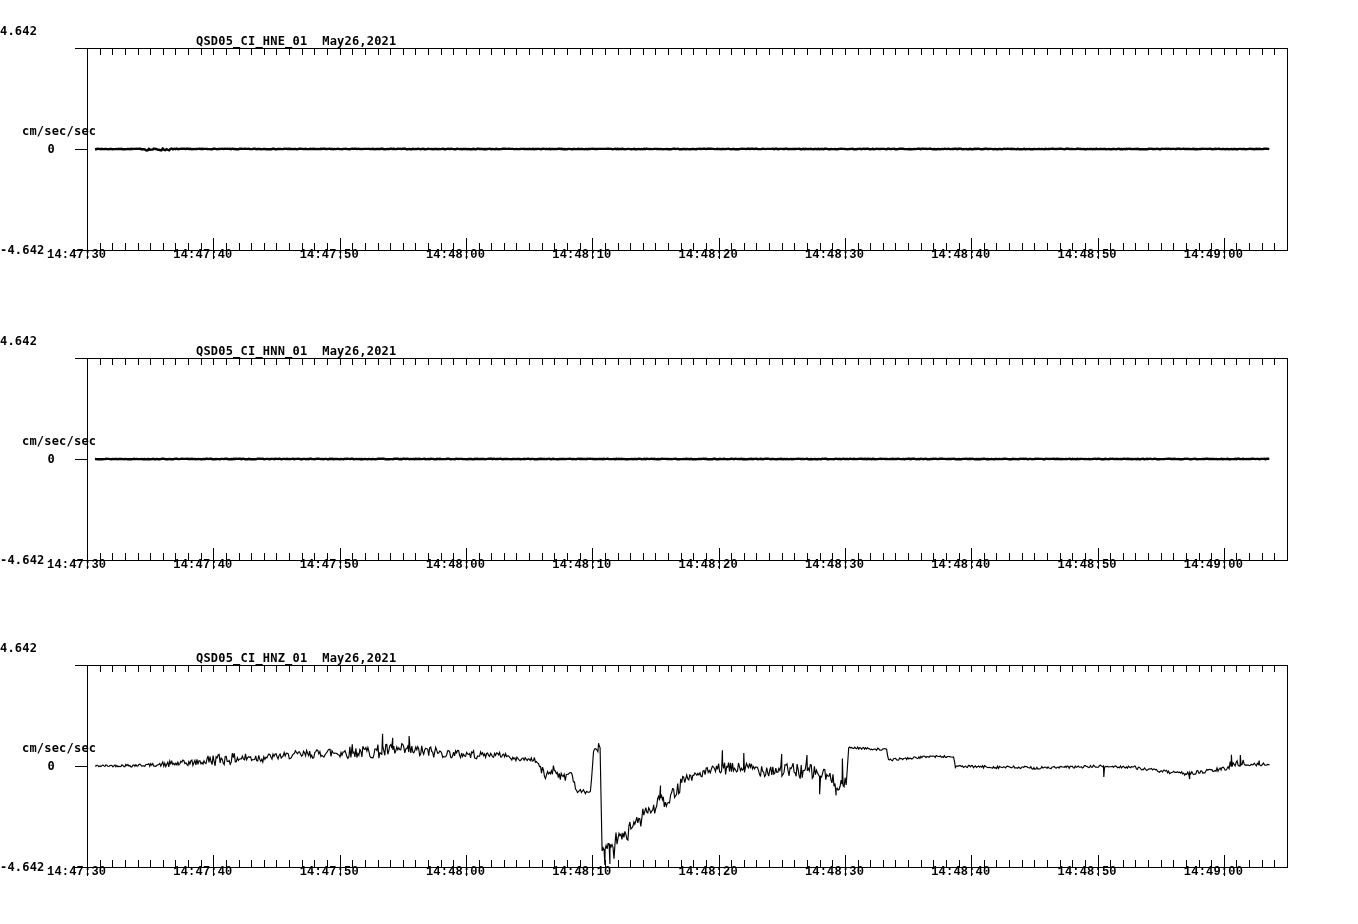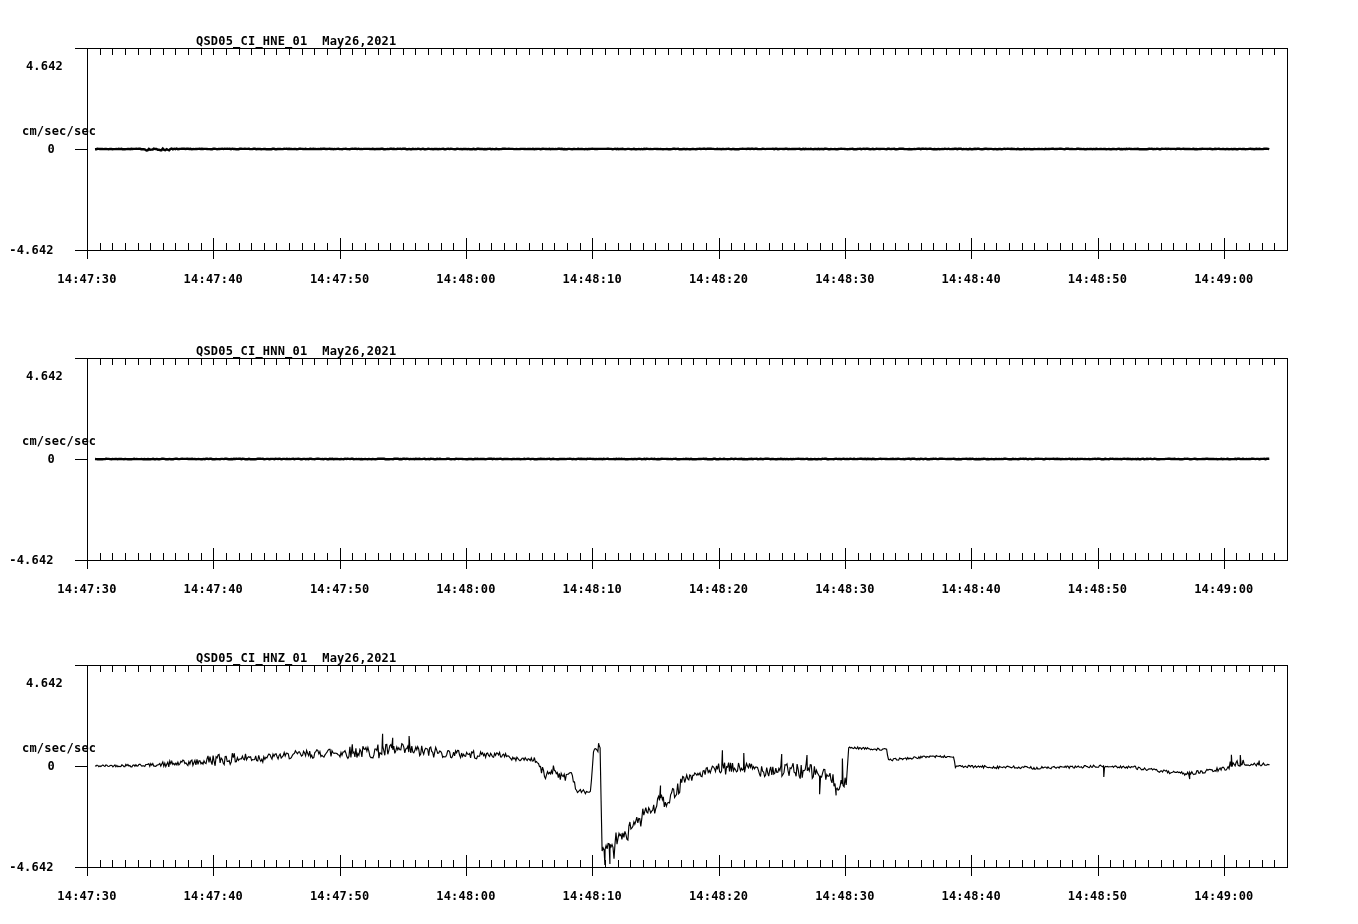--- a/index.html
+++ b/index.html
@@ -13,25 +13,25 @@
     color:#000000;
     overflow:hidden;
   }
   .panel{position:absolute;left:0;width:1358px;height:310px;}
   #panel-hne{top:0;}
   #panel-hnn{top:310px;}
   #panel-hnz{top:617px;}
   .panel svg{position:absolute;left:0;top:0;overflow:visible;}
   .lbl{position:absolute;white-space:pre;letter-spacing:0.2px;line-height:14px;}
   .title{left:196px;top:34px;}
-  .ymax{left:0;top:59px;width:63px;text-align:right;}
+  .ymax{left:0;top:24px;width:63px;}
   .yunit{left:22px;top:124px;}
   .yzero{left:0;top:142px;width:55px;text-align:right;}
-  .ymin{left:0;top:243px;width:63px;text-align:center;}
-  .xlab{top:272px;width:80px;text-align:center;}
+  .ymin{left:0;top:243px;width:63px;text-align:left;}
+  .xlab{top:248px;width:80px;text-align:left;font-family:Liberation Mono, monospace;}
 </style>
 </head>
 <body>
 
 <div class="stage">
 
   <div class="panel" id="panel-hne">
     <svg width="1358" height="310">
         <path d="M87.5 48.5 H1287.5 V250.5 H87.5 Z M100.5 48 V55 M100.5 243 V250 M112.5 48 V55 M112.5 243 V250 M125.5 48 V55 M125.5 243 V250 M138.5 48 V55 M138.5 243 V250 M150.5 48 V55 M150.5 243 V250 M163.5 48 V55 M163.5 243 V250 M175.5 48 V55 M175.5 243 V250 M188.5 48 V55 M188.5 243 V250 M201.5 48 V55 M201.5 243 V250 M213.5 48 V55 M226.5 48 V55 M226.5 243 V250 M239.5 48 V55 M239.5 243 V250 M251.5 48 V55 M251.5 243 V250 M264.5 48 V55 M264.5 243 V250 M276.5 48 V55 M276.5 243 V250 M289.5 48 V55 M289.5 243 V250 M302.5 48 V55 M302.5 243 V250 M314.5 48 V55 M314.5 243 V250 M327.5 48 V55 M327.5 243 V250 M340.5 48 V55 M352.5 48 V55 M352.5 243 V250 M365.5 48 V55 M365.5 243 V250 M378.5 48 V55 M378.5 243 V250 M390.5 48 V55 M390.5 243 V250 M403.5 48 V55 M403.5 243 V250 M415.5 48 V55 M415.5 243 V250 M428.5 48 V55 M428.5 243 V250 M441.5 48 V55 M441.5 243 V250 M453.5 48 V55 M453.5 243 V250 M466.5 48 V55 M479.5 48 V55 M479.5 243 V250 M491.5 48 V55 M491.5 243 V250 M504.5 48 V55 M504.5 243 V250 M516.5 48 V55 M516.5 243 V250 M529.5 48 V55 M529.5 243 V250 M542.5 48 V55 M542.5 243 V250 M554.5 48 V55 M554.5 243 V250 M567.5 48 V55 M567.5 243 V250 M580.5 48 V55 M580.5 243 V250 M592.5 48 V55 M605.5 48 V55 M605.5 243 V250 M618.5 48 V55 M618.5 243 V250 M630.5 48 V55 M630.5 243 V250 M643.5 48 V55 M643.5 243 V250 M655.5 48 V55 M655.5 243 V250 M668.5 48 V55 M668.5 243 V250 M681.5 48 V55 M681.5 243 V250 M693.5 48 V55 M693.5 243 V250 M706.5 48 V55 M706.5 243 V250 M719.5 48 V55 M731.5 48 V55 M731.5 243 V250 M744.5 48 V55 M744.5 243 V250 M756.5 48 V55 M756.5 243 V250 M769.5 48 V55 M769.5 243 V250 M782.5 48 V55 M782.5 243 V250 M794.5 48 V55 M794.5 243 V250 M807.5 48 V55 M807.5 243 V250 M820.5 48 V55 M820.5 243 V250 M832.5 48 V55 M832.5 243 V250 M845.5 48 V55 M858.5 48 V55 M858.5 243 V250 M870.5 48 V55 M870.5 243 V250 M883.5 48 V55 M883.5 243 V250 M895.5 48 V55 M895.5 243 V250 M908.5 48 V55 M908.5 243 V250 M921.5 48 V55 M921.5 243 V250 M933.5 48 V55 M933.5 243 V250 M946.5 48 V55 M946.5 243 V250 M959.5 48 V55 M959.5 243 V250 M971.5 48 V55 M984.5 48 V55 M984.5 243 V250 M996.5 48 V55 M996.5 243 V250 M1009.5 48 V55 M1009.5 243 V250 M1022.5 48 V55 M1022.5 243 V250 M1034.5 48 V55 M1034.5 243 V250 M1047.5 48 V55 M1047.5 243 V250 M1060.5 48 V55 M1060.5 243 V250 M1072.5 48 V55 M1072.5 243 V250 M1085.5 48 V55 M1085.5 243 V250 M1098.5 48 V55 M1110.5 48 V55 M1110.5 243 V250 M1123.5 48 V55 M1123.5 243 V250 M1135.5 48 V55 M1135.5 243 V250 M1148.5 48 V55 M1148.5 243 V250 M1161.5 48 V55 M1161.5 243 V250 M1173.5 48 V55 M1173.5 243 V250 M1186.5 48 V55 M1186.5 243 V250 M1199.5 48 V55 M1199.5 243 V250 M1211.5 48 V55 M1211.5 243 V250 M1224.5 48 V55 M1236.5 48 V55 M1236.5 243 V250 M1249.5 48 V55 M1249.5 243 V250 M1262.5 48 V55 M1262.5 243 V250 M1274.5 48 V55 M1274.5 243 V250 M87.5 238 V259 M213.5 238 V259 M340.5 238 V259 M466.5 238 V259 M592.5 238 V259 M719.5 238 V259 M845.5 238 V259 M971.5 238 V259 M1098.5 238 V259 M1224.5 238 V259 M75 48.5 H87 M75 149.5 H87 M75 250.5 H87" fill="none" stroke="#000000" stroke-width="1" shape-rendering="crispEdges"></path>
         <path d="M95.0 149.3L96.2 149.2L97.5 148.8L98.7 148.9L100.0 149.0L101.2 149.0L102.5 149.0L103.7 149.1L105.0 149.0L106.2 148.9L107.5 149.1L108.7 149.2L110.0 148.9L111.3 149.0L112.5 149.2L113.8 149.1L115.0 149.1L116.3 149.0L117.5 149.1L118.8 148.8L120.0 149.1L121.3 148.8L122.5 149.2L123.8 149.2L125.0 149.2L126.3 149.1L127.6 149.0L128.8 148.9L130.1 149.2L131.3 148.8L132.6 149.0L133.8 148.9L135.1 148.9L136.3 148.8L137.6 148.9L138.8 148.8L140.1 148.8L141.3 149.2L142.6 149.2L143.9 149.1L145.1 149.6L146.4 150.5L147.6 150.3L148.9 148.9L150.2 149.7L151.4 149.6L152.7 149.5L153.9 148.5L155.2 149.0L156.5 149.0L157.7 149.8L159.0 149.7L160.3 150.2L161.5 150.2L162.8 148.5L164.1 149.8L165.3 150.1L166.6 149.1L167.8 149.8L169.1 150.4L170.4 149.0L171.6 148.5L172.9 149.3L174.2 148.7L175.4 149.1L176.7 148.5L177.9 149.2L179.2 149.0L180.5 148.9L181.7 148.8L183.0 148.8L184.3 148.8L185.5 149.0L186.8 148.8L188.1 148.8L189.3 149.0L190.6 148.8L191.8 149.3L193.1 149.0L194.4 149.1L195.6 148.9L196.9 149.0L198.2 148.9L199.4 148.8L200.7 149.0L201.9 148.8L203.2 149.0L204.5 148.9L205.7 148.9L207.0 149.0L208.3 149.1L209.5 149.1L210.8 149.3L212.1 149.2L213.3 148.8L214.6 148.8L215.8 148.9L217.1 149.3L218.4 148.9L219.6 149.0L220.9 148.9L222.2 148.7L223.4 149.1L224.7 148.7L225.9 148.9L227.2 148.8L228.5 148.9L229.7 148.8L231.0 149.2L232.3 148.7L233.5 149.0L234.8 149.0L236.1 149.2L237.3 149.1L238.6 149.2L239.8 148.8L241.1 148.8L242.4 148.9L243.6 148.9L244.9 148.7L246.2 148.9L247.4 148.9L248.7 148.8L249.9 149.0L251.2 149.1L252.5 149.0L253.7 148.8L255.0 148.8L256.3 149.2L257.5 149.0L258.8 149.0L260.1 149.0L261.3 149.2L262.6 149.1L263.8 149.0L265.1 149.0L266.4 149.2L267.6 149.3L268.9 149.2L270.2 149.2L271.4 149.2L272.7 148.8L273.9 148.7L275.2 149.2L276.5 149.2L277.7 149.0L279.0 149.0L280.3 148.9L281.5 149.1L282.8 149.1L284.1 148.8L285.3 148.9L286.6 148.8L287.8 149.0L289.1 148.8L290.4 149.0L291.6 149.0L292.9 149.1L294.2 149.0L295.4 148.9L296.7 149.2L297.9 149.1L299.2 148.8L300.5 148.8L301.7 148.9L303.0 149.0L304.3 149.1L305.5 148.8L306.8 149.1L308.1 149.1L309.3 149.0L310.6 148.8L311.8 149.1L313.1 148.8L314.4 149.0L315.6 149.0L316.9 149.1L318.2 149.0L319.4 149.1L320.7 148.8L321.9 149.0L323.2 148.7L324.5 148.8L325.7 149.0L327.0 149.0L328.3 148.9L329.5 148.8L330.8 149.0L332.1 148.9L333.3 149.2L334.6 148.9L335.8 149.1L337.1 148.9L338.4 148.8L339.6 149.1L340.9 149.1L342.2 149.2L343.4 148.9L344.7 148.9L345.9 148.8L347.2 149.1L348.5 149.1L349.7 149.2L351.0 148.9L352.3 148.8L353.5 148.9L354.8 148.8L356.1 148.8L357.3 149.1L358.6 148.7L359.8 149.1L361.1 149.0L362.4 149.1L363.6 148.9L364.9 148.9L366.2 148.9L367.4 148.9L368.7 148.9L369.9 149.0L371.2 149.1L372.5 148.8L373.7 149.0L375.0 149.2L376.3 148.9L377.5 149.0L378.8 149.0L380.1 149.0L381.3 148.8L382.6 148.8L383.8 149.2L385.1 149.2L386.4 149.1L387.6 149.0L388.9 149.1L390.2 148.8L391.4 148.8L392.7 149.0L393.9 148.8L395.2 149.1L396.5 149.0L397.7 148.8L399.0 148.9L400.3 148.8L401.5 149.1L402.8 148.8L404.1 148.8L405.3 148.8L406.6 149.3L407.8 149.2L409.1 148.9L410.4 149.2L411.6 149.2L412.9 148.8L414.2 149.1L415.4 149.0L416.7 149.1L417.9 148.8L419.2 148.9L420.5 149.2L421.7 149.0L423.0 148.7L424.3 149.2L425.5 149.2L426.8 149.1L428.1 148.8L429.3 148.9L430.6 149.1L431.8 149.0L433.1 149.2L434.4 149.0L435.6 149.0L436.9 149.0L438.2 149.2L439.4 148.9L440.7 149.1L441.9 148.9L443.2 148.8L444.5 149.2L445.7 149.2L447.0 148.9L448.3 148.8L449.5 149.1L450.8 148.8L452.1 148.9L453.3 149.1L454.6 149.2L455.8 149.2L457.1 148.7L458.4 148.9L459.6 149.1L460.9 149.0L462.2 149.2L463.4 149.0L464.7 149.0L465.9 148.9L467.2 149.2L468.5 148.9L469.7 149.2L471.0 149.1L472.3 149.2L473.5 148.8L474.8 149.2L476.1 149.2L477.3 148.8L478.6 148.8L479.8 149.0L481.1 149.0L482.4 148.9L483.6 149.2L484.9 149.0L486.2 149.2L487.4 149.0L488.7 148.9L489.9 148.8L491.2 149.2L492.5 149.0L493.7 149.1L495.0 149.2L496.3 148.8L497.5 149.1L498.8 149.2L500.1 149.1L501.3 149.1L502.6 148.8L503.8 148.8L505.1 148.8L506.4 148.9L507.6 148.9L508.9 148.8L510.2 148.9L511.4 148.9L512.7 148.9L513.9 149.1L515.2 149.1L516.5 148.9L517.7 149.1L519.0 149.1L520.3 149.0L521.5 148.9L522.8 148.9L524.1 149.0L525.3 148.9L526.6 149.1L527.8 148.9L529.1 149.0L530.4 149.0L531.6 149.1L532.9 148.8L534.2 149.2L535.4 149.0L536.7 149.0L537.9 148.9L539.2 148.9L540.5 149.2L541.7 149.0L543.0 148.8L544.3 148.9L545.5 149.0L546.8 148.9L548.1 149.1L549.3 148.8L550.6 149.2L551.8 148.9L553.1 149.0L554.4 149.1L555.6 149.0L556.9 149.1L558.2 148.8L559.4 148.7L560.7 149.0L561.9 148.8L563.2 149.2L564.5 149.0L565.7 149.2L567.0 149.2L568.3 148.9L569.5 148.9L570.8 149.1L572.1 149.3L573.3 149.0L574.6 148.9L575.8 149.1L577.1 149.0L578.4 148.8L579.6 149.1L580.9 149.0L582.2 148.9L583.4 149.1L584.7 149.2L585.9 148.9L587.2 149.2L588.5 149.0L589.7 149.0L591.0 148.9L592.3 148.8L593.5 148.9L594.8 149.0L596.1 148.9L597.3 149.0L598.6 148.9L599.8 148.9L601.1 148.9L602.4 148.9L603.6 148.9L604.9 148.9L606.2 148.9L607.4 148.8L608.7 148.8L609.9 148.9L611.2 148.9L612.5 149.2L613.7 149.1L615.0 148.7L616.3 149.2L617.5 148.8L618.8 149.2L620.1 148.9L621.3 149.0L622.6 148.8L623.8 149.1L625.1 149.2L626.4 149.1L627.6 148.9L628.9 148.9L630.2 149.1L631.4 149.2L632.7 149.1L633.9 148.8L635.2 149.2L636.5 149.2L637.7 149.1L639.0 148.9L640.3 149.3L641.5 148.9L642.8 149.3L644.1 148.8L645.3 149.0L646.6 148.8L647.8 148.9L649.1 149.1L650.4 148.9L651.6 149.1L652.9 149.1L654.2 148.9L655.4 148.9L656.7 149.0L657.9 148.9L659.2 149.1L660.5 148.9L661.7 149.1L663.0 149.2L664.3 149.1L665.5 149.1L666.8 148.9L668.1 149.2L669.3 149.1L670.6 149.2L671.8 149.1L673.1 148.8L674.4 148.8L675.6 149.0L676.9 148.9L678.2 148.8L679.4 149.3L680.7 149.2L681.9 149.2L683.2 149.0L684.5 149.0L685.7 149.2L687.0 149.0L688.3 149.1L689.5 149.3L690.8 149.3L692.1 148.9L693.3 149.0L694.6 149.1L695.8 149.2L697.1 149.0L698.4 148.9L699.6 148.8L700.9 149.0L702.2 148.9L703.4 148.7L704.7 148.8L705.9 149.1L707.2 148.8L708.5 148.8L709.7 148.8L711.0 148.8L712.3 148.9L713.5 148.9L714.8 149.1L716.1 149.1L717.3 148.8L718.6 149.1L719.8 148.9L721.1 149.2L722.4 149.0L723.6 149.0L724.9 149.1L726.2 149.0L727.4 148.9L728.7 148.8L729.9 149.1L731.2 149.3L732.5 149.0L733.7 149.0L735.0 149.2L736.3 149.2L737.5 149.1L738.8 149.2L740.1 148.9L741.3 148.9L742.6 148.8L743.8 148.9L745.1 148.9L746.4 149.0L747.6 148.8L748.9 148.8L750.2 149.0L751.4 148.8L752.7 148.8L753.9 149.1L755.2 148.8L756.5 148.8L757.7 149.0L759.0 149.1L760.3 149.1L761.5 149.0L762.8 148.8L764.1 148.9L765.3 149.1L766.6 148.9L767.8 148.9L769.1 148.9L770.4 148.9L771.6 148.9L772.9 148.8L774.2 149.2L775.4 148.8L776.7 148.8L777.9 149.2L779.2 149.0L780.5 148.9L781.7 148.9L783.0 149.0L784.3 149.0L785.5 148.8L786.8 148.7L788.1 149.2L789.3 148.9L790.6 149.1L791.8 149.0L793.1 149.0L794.4 149.0L795.6 149.0L796.9 148.9L798.2 148.9L799.4 148.8L800.7 149.2L801.9 149.2L803.2 148.8L804.5 149.2L805.7 148.8L807.0 149.1L808.3 148.9L809.5 149.1L810.8 148.8L812.1 149.1L813.3 149.2L814.6 149.0L815.8 148.9L817.1 149.2L818.4 148.8L819.6 149.2L820.9 148.9L822.2 149.0L823.4 149.2L824.7 148.8L825.9 148.8L827.2 148.9L828.5 149.2L829.7 149.2L831.0 149.0L832.3 149.1L833.5 149.1L834.8 149.0L836.1 149.2L837.3 149.2L838.6 149.0L839.8 148.9L841.1 148.8L842.4 148.9L843.6 148.9L844.9 149.0L846.2 149.1L847.4 149.2L848.7 149.1L849.9 149.0L851.2 148.9L852.5 148.8L853.7 149.2L855.0 149.1L856.3 149.2L857.5 149.0L858.8 148.9L860.1 148.8L861.3 149.2L862.6 148.9L863.8 148.8L865.1 149.0L866.4 148.8L867.6 148.8L868.9 149.0L870.2 149.2L871.4 149.1L872.7 148.8L873.9 149.2L875.2 149.1L876.5 148.8L877.7 148.9L879.0 149.0L880.3 149.0L881.5 148.9L882.8 148.9L884.1 148.9L885.3 149.1L886.6 149.2L887.8 148.8L889.1 148.8L890.4 149.1L891.6 149.0L892.9 148.9L894.2 148.8L895.4 149.2L896.7 149.2L897.9 149.1L899.2 148.8L900.5 148.8L901.7 148.8L903.0 148.8L904.3 149.0L905.5 149.1L906.8 149.1L908.1 149.2L909.3 149.0L910.6 149.2L911.8 149.2L913.1 149.1L914.4 149.0L915.6 149.1L916.9 148.9L918.2 148.8L919.4 148.7L920.7 149.2L921.9 148.8L923.2 148.8L924.5 148.9L925.7 148.8L927.0 149.0L928.3 148.9L929.5 148.8L930.8 148.8L932.1 149.1L933.3 149.2L934.6 149.0L935.8 149.2L937.1 149.2L938.4 148.9L939.6 149.2L940.9 149.1L942.2 149.0L943.4 149.1L944.7 148.8L945.9 148.9L947.2 149.1L948.5 148.7L949.7 149.1L951.0 149.1L952.3 149.0L953.5 149.0L954.8 148.8L956.1 148.8L957.3 149.2L958.6 148.8L959.8 148.8L961.1 148.8L962.4 149.3L963.6 149.0L964.9 149.1L966.2 149.0L967.4 149.2L968.7 149.2L969.9 148.8L971.2 149.2L972.5 149.2L973.7 149.0L975.0 148.8L976.3 149.0L977.5 148.8L978.8 148.8L980.1 149.1L981.3 149.3L982.6 149.2L983.8 149.0L985.1 148.8L986.4 148.8L987.6 149.0L988.9 149.0L990.2 148.9L991.4 148.9L992.7 149.1L993.9 149.2L995.2 148.9L996.5 149.2L997.7 149.2L999.0 149.0L1000.3 149.0L1001.5 149.3L1002.8 149.1L1004.1 148.7L1005.3 149.0L1006.6 148.9L1007.8 148.8L1009.1 148.9L1010.4 149.0L1011.6 148.8L1012.9 149.0L1014.2 148.9L1015.4 149.1L1016.7 149.2L1017.9 148.8L1019.2 149.2L1020.5 149.2L1021.7 149.2L1023.0 149.1L1024.3 148.8L1025.5 149.3L1026.8 149.0L1028.1 149.1L1029.3 149.0L1030.6 149.2L1031.8 149.2L1033.1 149.2L1034.4 148.9L1035.6 149.1L1036.9 149.1L1038.2 148.9L1039.4 149.0L1040.7 149.1L1041.9 149.0L1043.2 149.1L1044.5 149.2L1045.7 148.8L1047.0 149.1L1048.3 148.9L1049.5 149.0L1050.8 148.9L1052.1 148.8L1053.3 148.8L1054.6 149.1L1055.8 148.9L1057.1 149.0L1058.4 148.9L1059.6 148.7L1060.9 148.8L1062.2 148.9L1063.4 149.1L1064.7 149.3L1065.9 148.8L1067.2 148.8L1068.5 148.8L1069.7 149.1L1071.0 149.0L1072.3 149.0L1073.5 149.1L1074.8 149.1L1076.1 149.0L1077.3 148.8L1078.6 148.8L1079.8 149.0L1081.1 148.9L1082.4 149.1L1083.6 149.0L1084.9 149.2L1086.2 149.2L1087.4 148.9L1088.7 149.1L1089.9 149.0L1091.2 148.9L1092.5 149.2L1093.7 148.9L1095.0 149.2L1096.3 148.8L1097.5 149.0L1098.8 149.1L1100.1 149.0L1101.3 148.9L1102.6 149.1L1103.8 148.9L1105.1 149.0L1106.4 149.2L1107.6 149.1L1108.9 149.0L1110.2 149.2L1111.4 149.2L1112.7 149.0L1113.9 148.9L1115.2 149.1L1116.5 149.2L1117.7 148.9L1119.0 148.8L1120.3 149.2L1121.5 149.0L1122.8 149.2L1124.1 148.9L1125.3 149.2L1126.6 148.8L1127.8 149.1L1129.1 148.7L1130.4 149.0L1131.6 149.0L1132.9 149.1L1134.2 149.0L1135.4 148.9L1136.7 149.0L1137.9 148.8L1139.2 149.2L1140.5 149.2L1141.7 149.1L1143.0 149.2L1144.3 149.2L1145.5 149.1L1146.8 149.3L1148.1 149.0L1149.3 148.8L1150.6 148.9L1151.8 148.7L1153.1 149.2L1154.4 148.9L1155.6 149.1L1156.9 148.8L1158.2 148.9L1159.4 149.2L1160.7 149.2L1161.9 148.7L1163.2 148.9L1164.5 148.9L1165.7 148.8L1167.0 149.0L1168.3 148.8L1169.5 148.9L1170.8 149.0L1172.1 148.9L1173.3 148.9L1174.6 148.9L1175.8 149.2L1177.1 148.8L1178.4 148.8L1179.6 148.8L1180.9 149.1L1182.2 148.9L1183.4 148.8L1184.7 149.0L1185.9 149.0L1187.2 149.0L1188.5 149.0L1189.7 148.9L1191.0 149.1L1192.3 149.0L1193.5 148.8L1194.8 149.2L1196.1 149.0L1197.3 149.2L1198.6 149.1L1199.8 149.0L1201.1 149.0L1202.4 148.8L1203.6 148.9L1204.9 148.9L1206.2 148.9L1207.4 149.0L1208.7 148.9L1209.9 148.8L1211.2 149.0L1212.5 149.2L1213.7 149.1L1215.0 148.8L1216.3 149.0L1217.5 148.9L1218.8 148.8L1220.1 149.0L1221.3 149.1L1222.6 149.0L1223.8 148.9L1225.1 149.3L1226.4 149.0L1227.6 148.9L1228.9 149.2L1230.2 149.1L1231.4 149.0L1232.7 149.2L1233.9 149.0L1235.2 149.0L1236.5 149.2L1237.7 149.2L1239.0 148.9L1240.3 148.9L1241.5 149.1L1242.8 149.0L1244.1 148.9L1245.3 149.2L1246.6 149.1L1247.8 149.1L1249.1 148.9L1250.4 148.8L1251.6 149.0L1252.9 149.0L1254.2 149.2L1255.4 149.0L1256.7 148.8L1257.9 149.1L1259.2 148.8L1260.5 149.0L1261.7 149.1L1263.0 149.0L1264.3 148.8L1265.5 148.8L1266.8 148.7L1268.1 148.9L1269.3 149.2" fill="none" stroke="#000000" stroke-width="2.4"></path>

